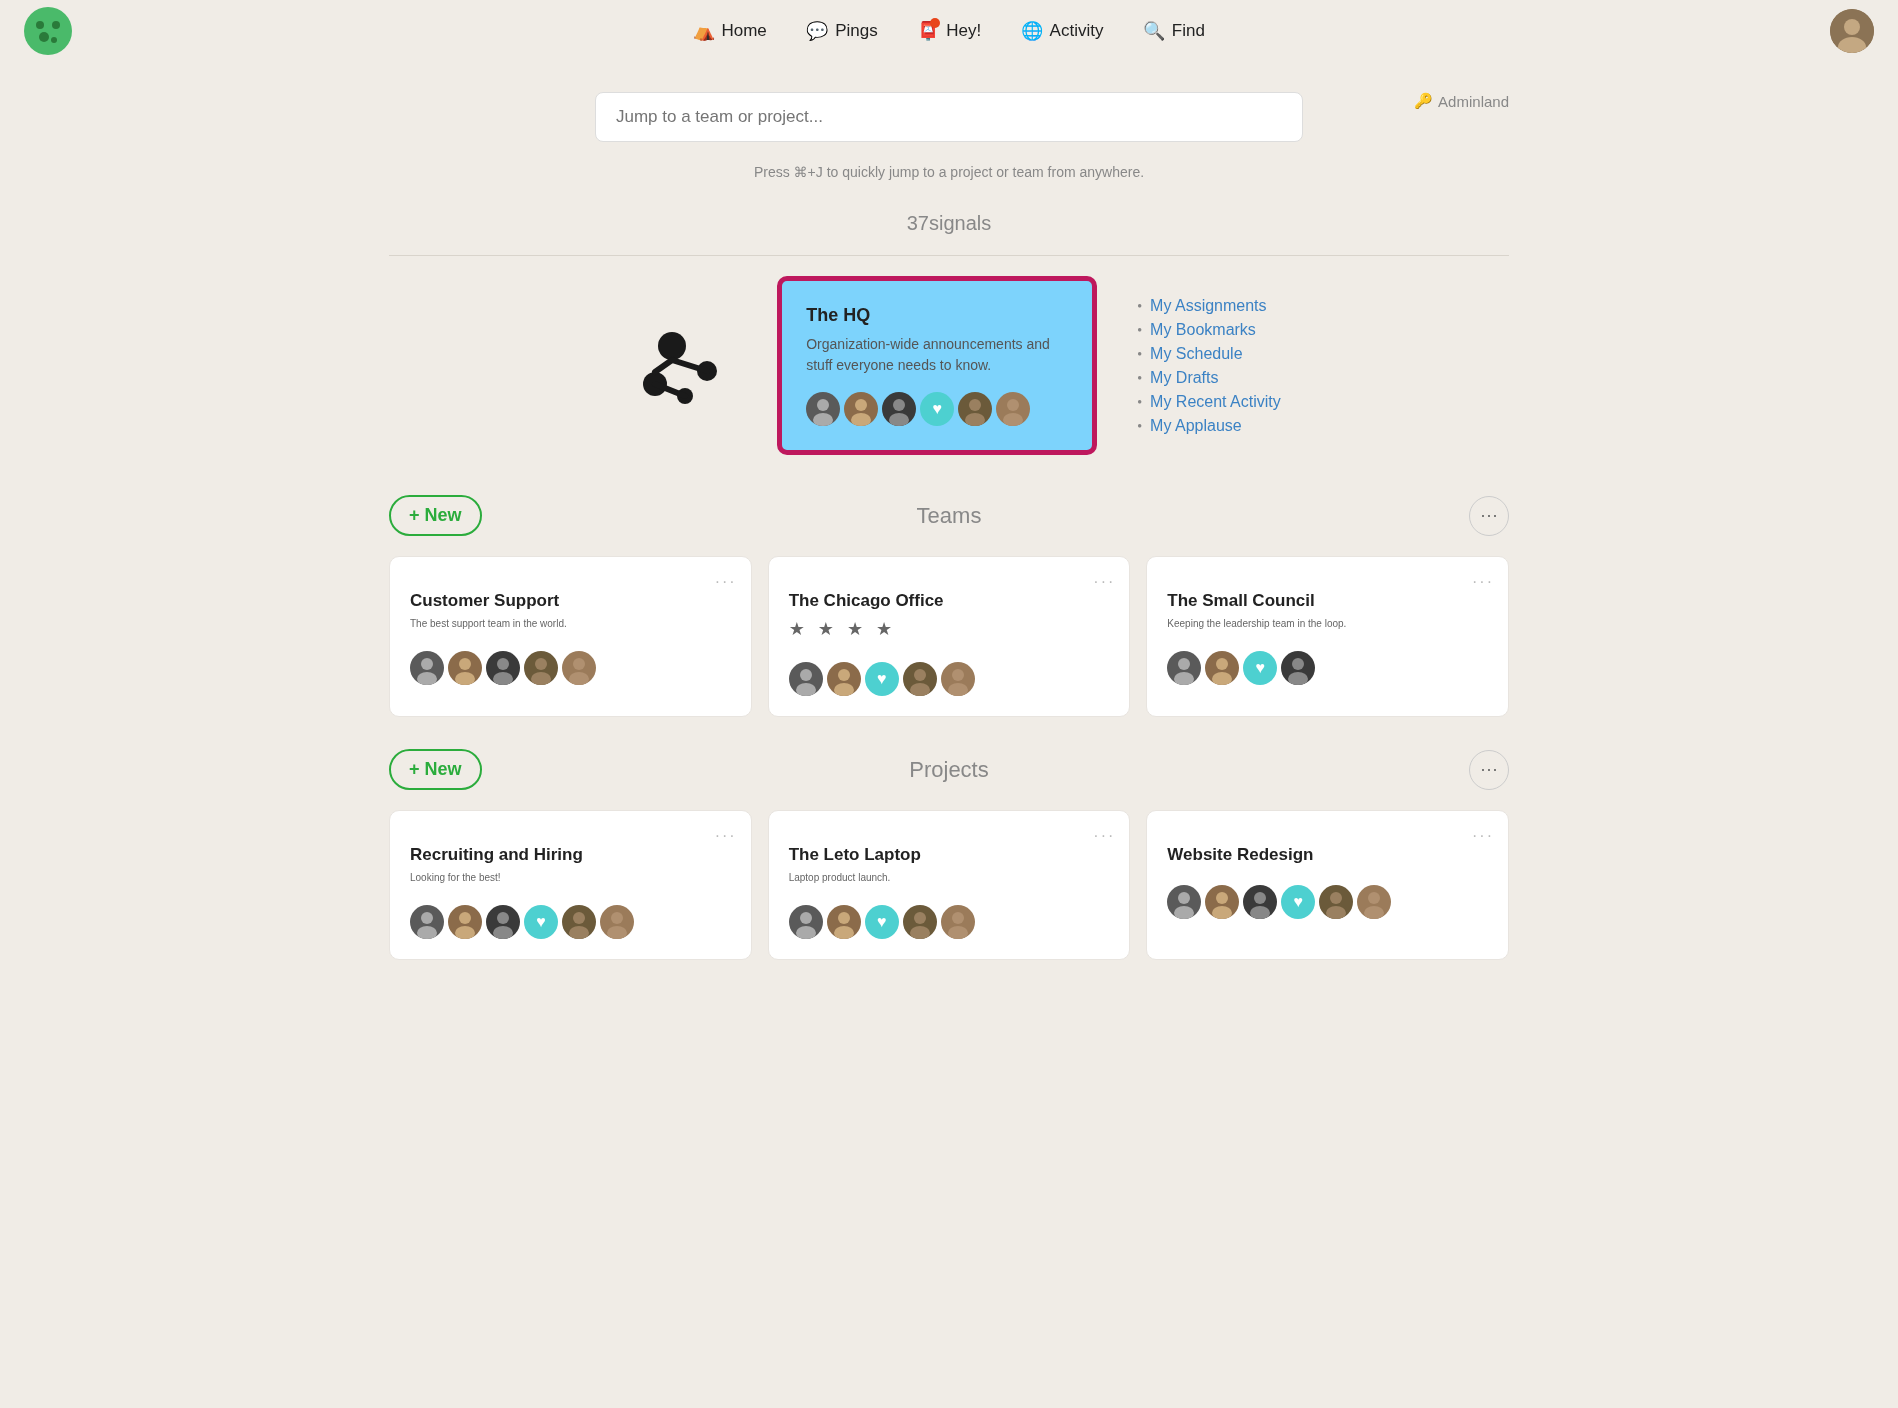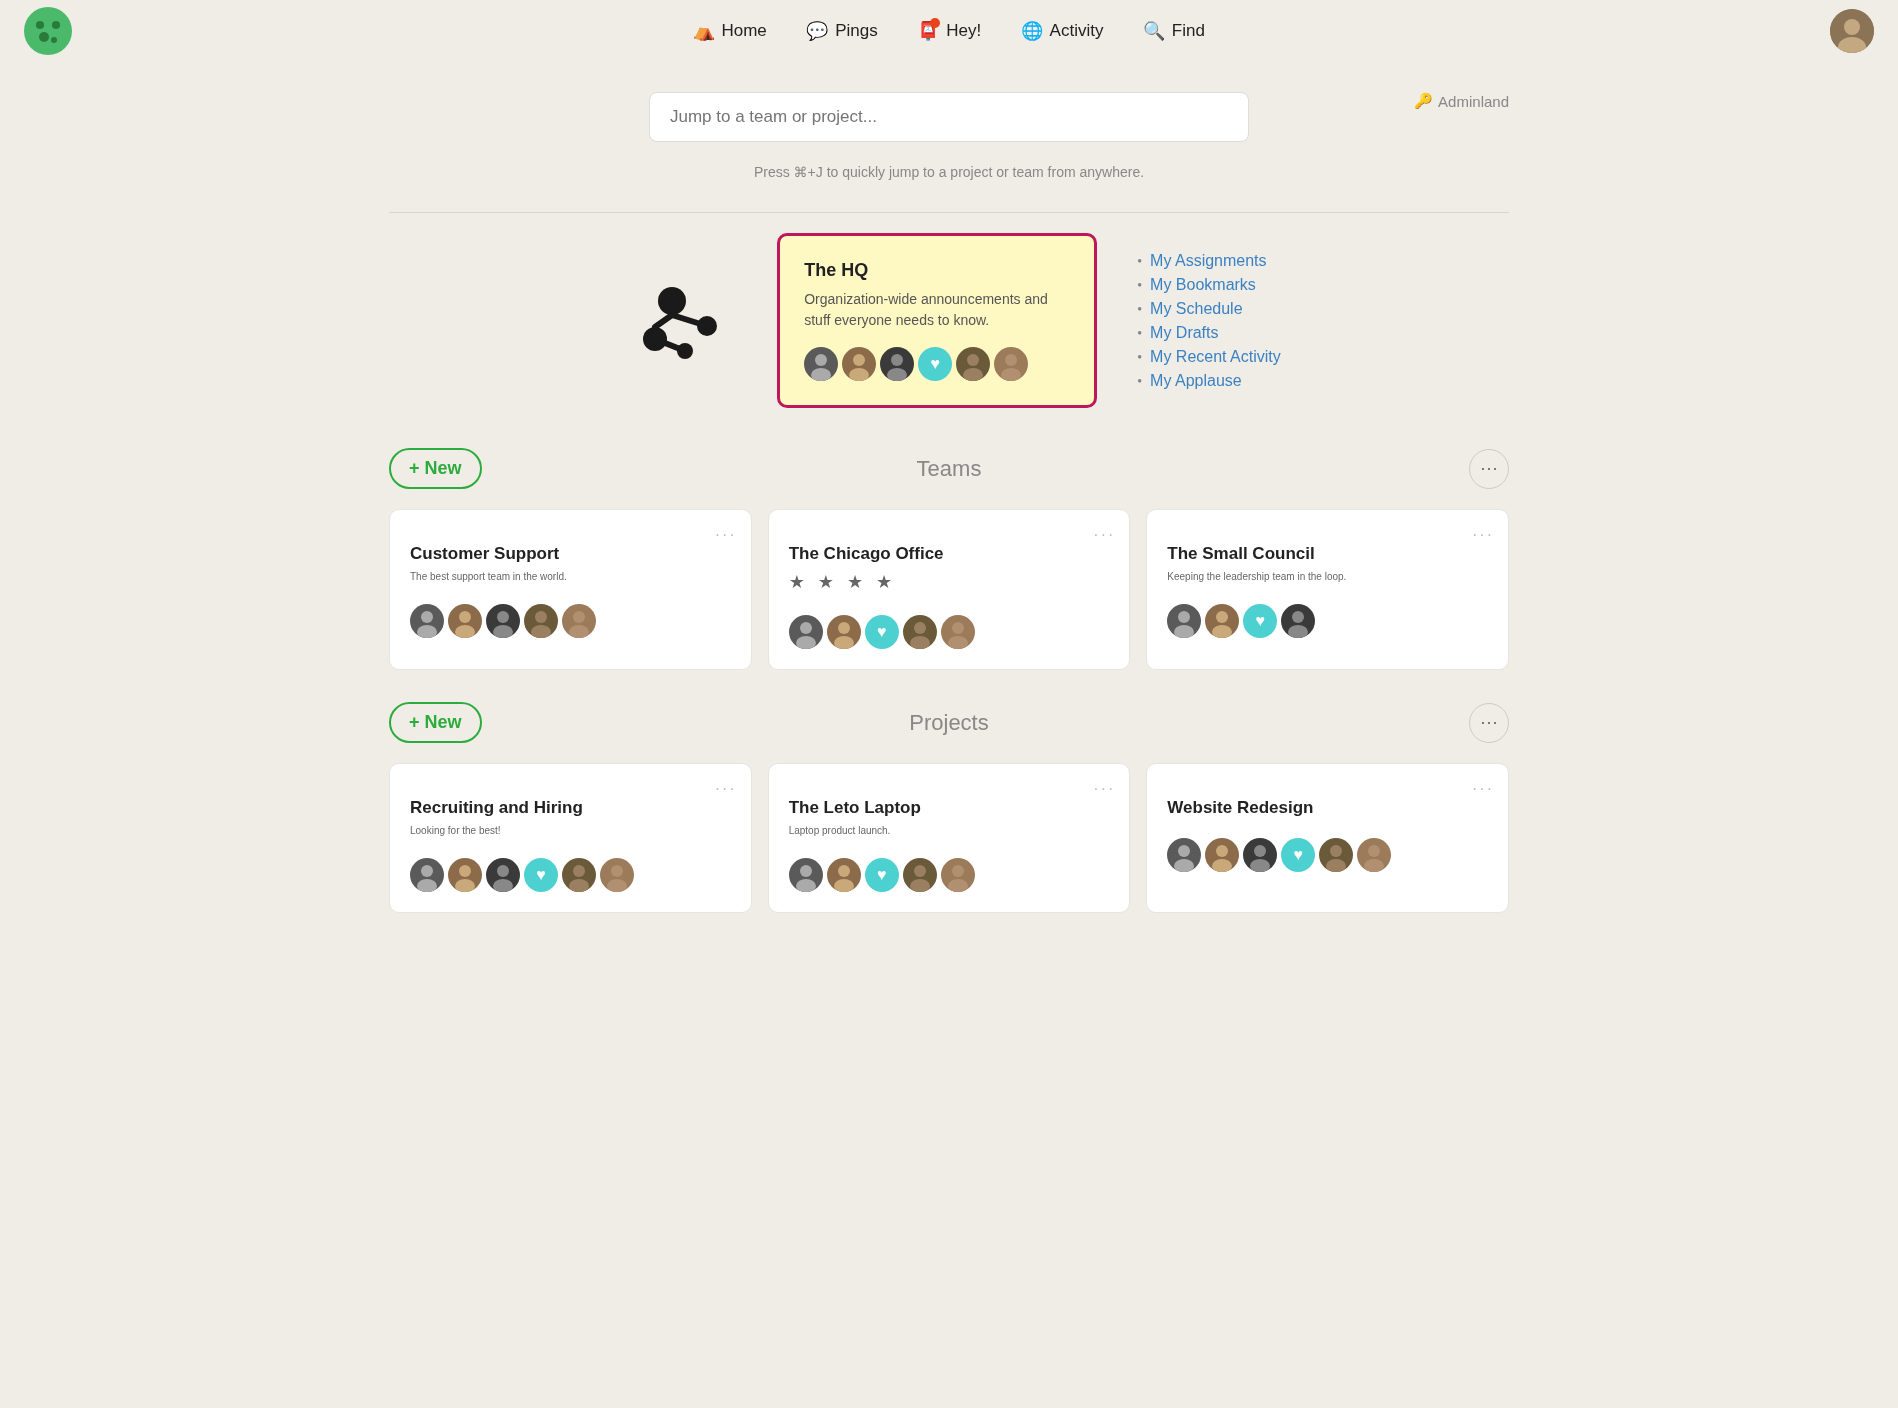--- a/index.html
+++ b/index.html
@@ -87,21 +87,21 @@
     }
 
     
     .search-section {
       display: flex;
       flex-direction: column;
       align-items: center;
       margin-bottom: 32px;
     }
     .search-box {
-      width: 600px;
+      width: 708px;
       padding: 14px 20px;
       border: 1.5px solid #ddd;
       border-radius: 8px;
       font-size: 17px;
       background: white;
       color: #999;
       outline: none;
     }
     .search-hint {
       margin-top: 22px;
@@ -136,25 +136,25 @@
     }
     .signals-logo {
       width: 120px;
       display: flex;
       align-items: center;
       justify-content: center;
     }
 
     
     .hq-card {
-      background: #fef9c3;
+      background: #7dd3fc;
       border-radius: 10px;
       padding: 24px;
       width: 320px;
-      border: 3px solid #be185d;
+      border: 5px solid #be185d;
     }
     .hq-card h3 {
       font-size: 18px;
       font-weight: 700;
       margin-bottom: 8px;
       color: #222;
     }
     .hq-card p {
       font-size: 14px;
       color: #555;
@@ -355,20 +355,21 @@
     <span>🔑</span>
     <span>Adminland</span>
   </div>
 
   <div class="search-section">
     <input class="search-box" type="text" placeholder="Jump to a team or project..." style="">
     <p class="search-hint">Press ⌘+J to quickly jump to a project or team from anywhere.</p>
   </div>
 
   <div class="signals-section">
+    <p class="section-title">37signals</p>
     <hr class="section-divider">
 
     <div class="signals-row">
 
       <div class="signals-logo">
         <svg width="120" height="100" viewBox="0 0 120 100" xmlns="http://www.w3.org/2000/svg">
 
           <circle cx="55" cy="30" r="14" fill="#1a1a1a"></circle>
           <circle cx="90" cy="55" r="10" fill="#1a1a1a"></circle>
           <circle cx="38" cy="68" r="12" fill="#1a1a1a"></circle>

